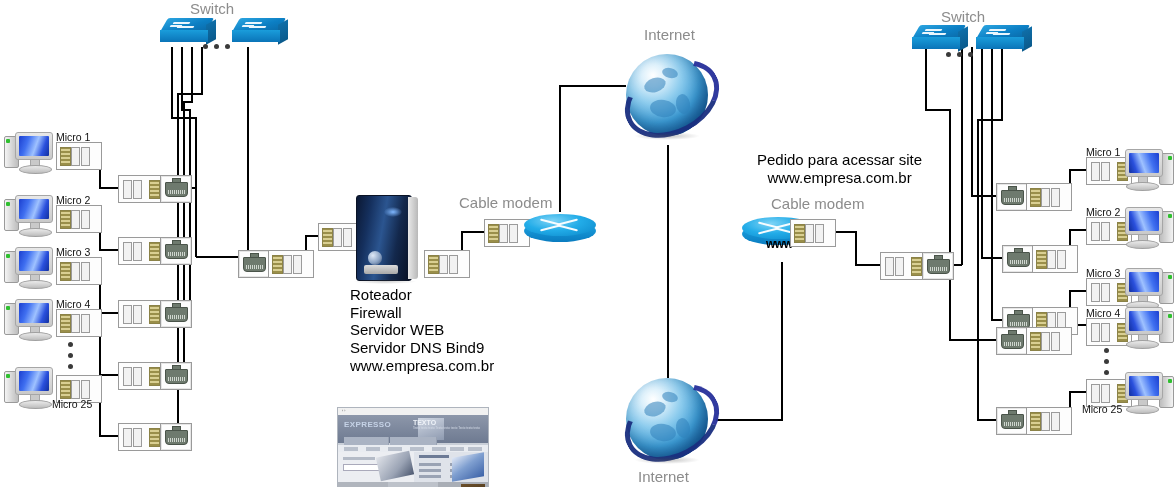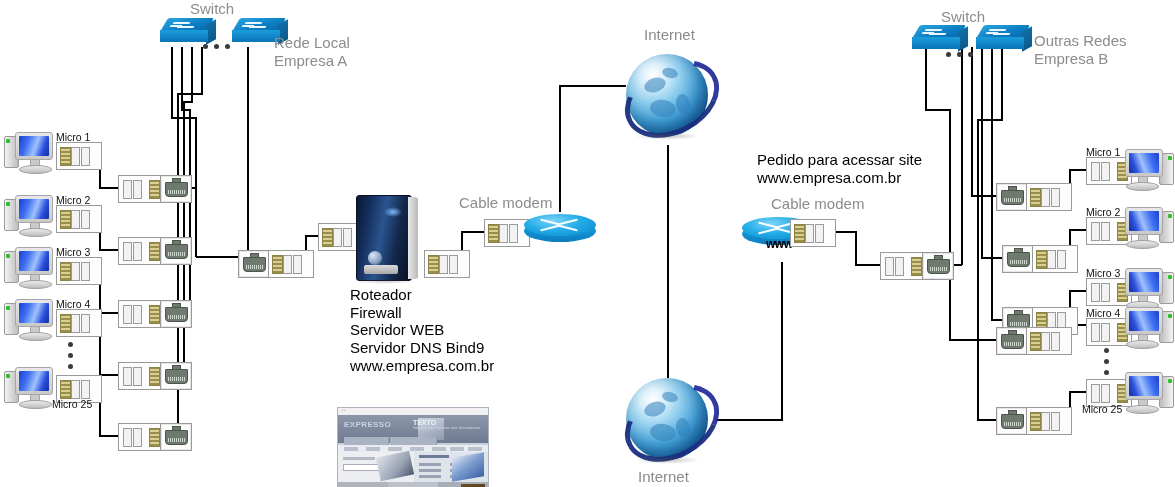--- a/index.html
+++ b/index.html
@@ -246,22 +246,20 @@
     </div>
   <div class="icon sw" style="left:232px;top:18px;">
     <div class="top"></div>
       <div class="side"></div>
       <div class="face"></div>
     <div class="ar ar1"></div>
       <div class="ar ar2"></div>
       <div class="ar ar3"></div>
   </div>
 
-  <div class="lbl lbl-gray" style="left:274px;top:34px;">Rede Local
-Empresa A</div>
 
   <div class="icon mon" style="left:4px;top:130px;">
     <div class="tower"></div>
       <div class="led"></div>
       <div class="screen">
         <i></i>
       </div>
       <div class="neck"></div>
       <div class="base"></div>
   </div>
@@ -510,21 +508,21 @@
     <div class="ball"></div>
     <div class="land l1"></div>
       <div class="land l2"></div>
       <div class="land l3"></div>
       <div class="land l4"></div>
     <div class="ring"></div>
       <div class="shadow"></div>
   </div>
   <div class="lbl lbl-gray" style="left:638px;top:468px;">Internet</div>
 
-  <div class="lbl lbl-black" style="left:757px;top:151px;">Pedido para acessar site
+  <div class="lbl lbl-black" style="left:757px;top:151px;text-align:center;">Pedido para acessar site
 www.empresa.com.br</div>
 
   <div class="lbl lbl-gray" style="left:771px;top:195px;">Cable modem</div>
   <div class="icon rtr" style="left:742px;top:217px;">
     <div class="body"></div>
       <div class="top"></div>
     <div class="arrows">
         <i class="a1"></i>
         <i class="a2"></i>
         <i class="a3"></i>
@@ -562,22 +560,20 @@
       <i></i>
     </div>
   <div class="icon sw" style="left:976px;top:25px;">
     <div class="top"></div>
       <div class="side"></div>
       <div class="face"></div>
     <div class="ar ar1"></div>
       <div class="ar ar2"></div>
       <div class="ar ar3"></div>
   </div>
-  <div class="lbl lbl-gray" style="left:1034px;top:32px;">Outras Redes
-Empresa B</div>
 
   <div class="icon jack" style="left:996px;top:183px;">
       <div class="tab"></div>
       <div class="port"></div>
     </div>
   <div class="icon mod" style="left:1026px;top:183px;">
     <div class="gold gold-l"></div>
       <div class="bar b2"></div>
       <div class="bar b3"></div>
   </div>

